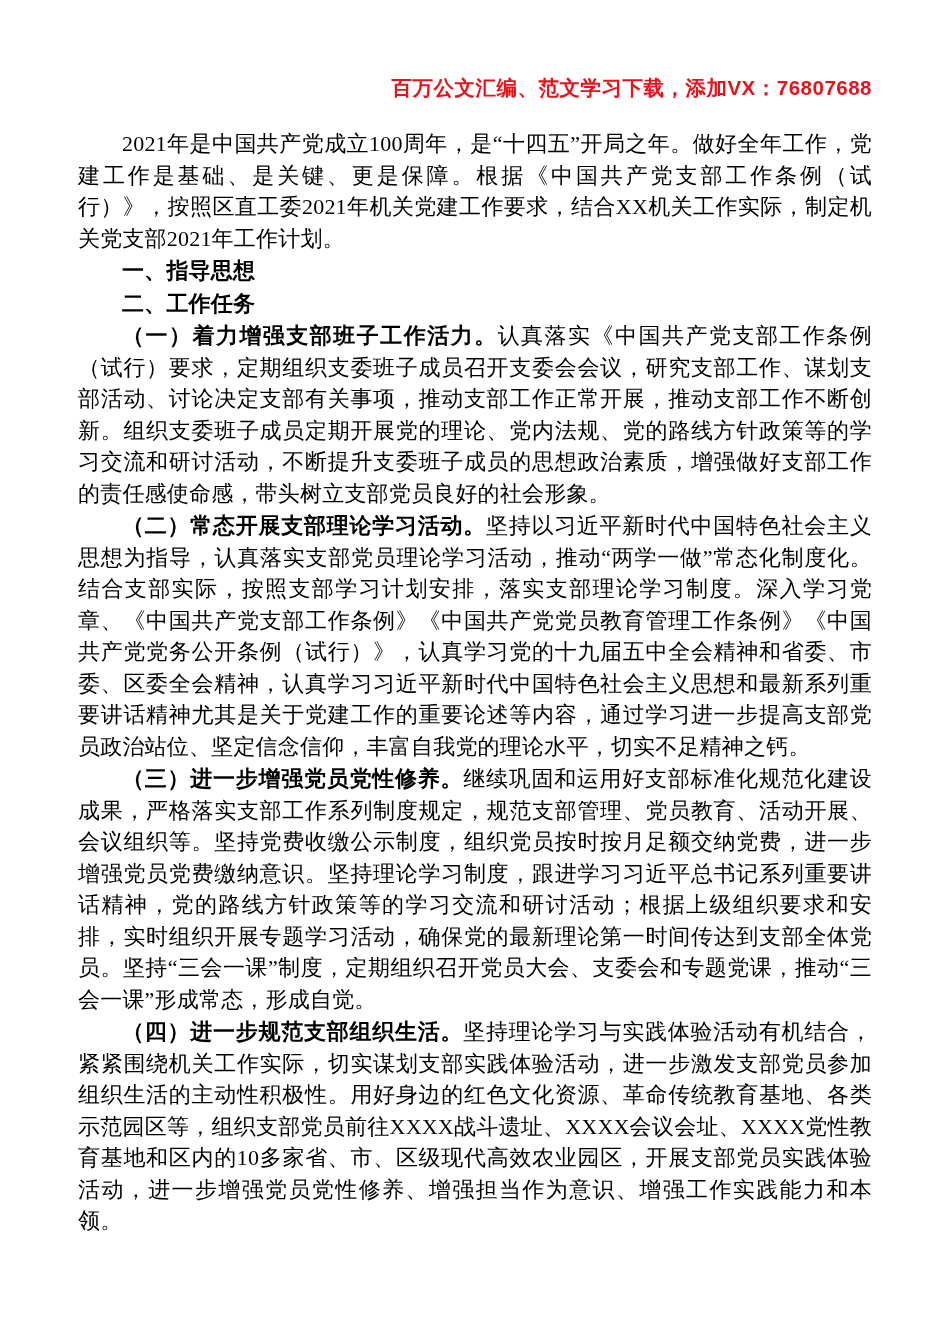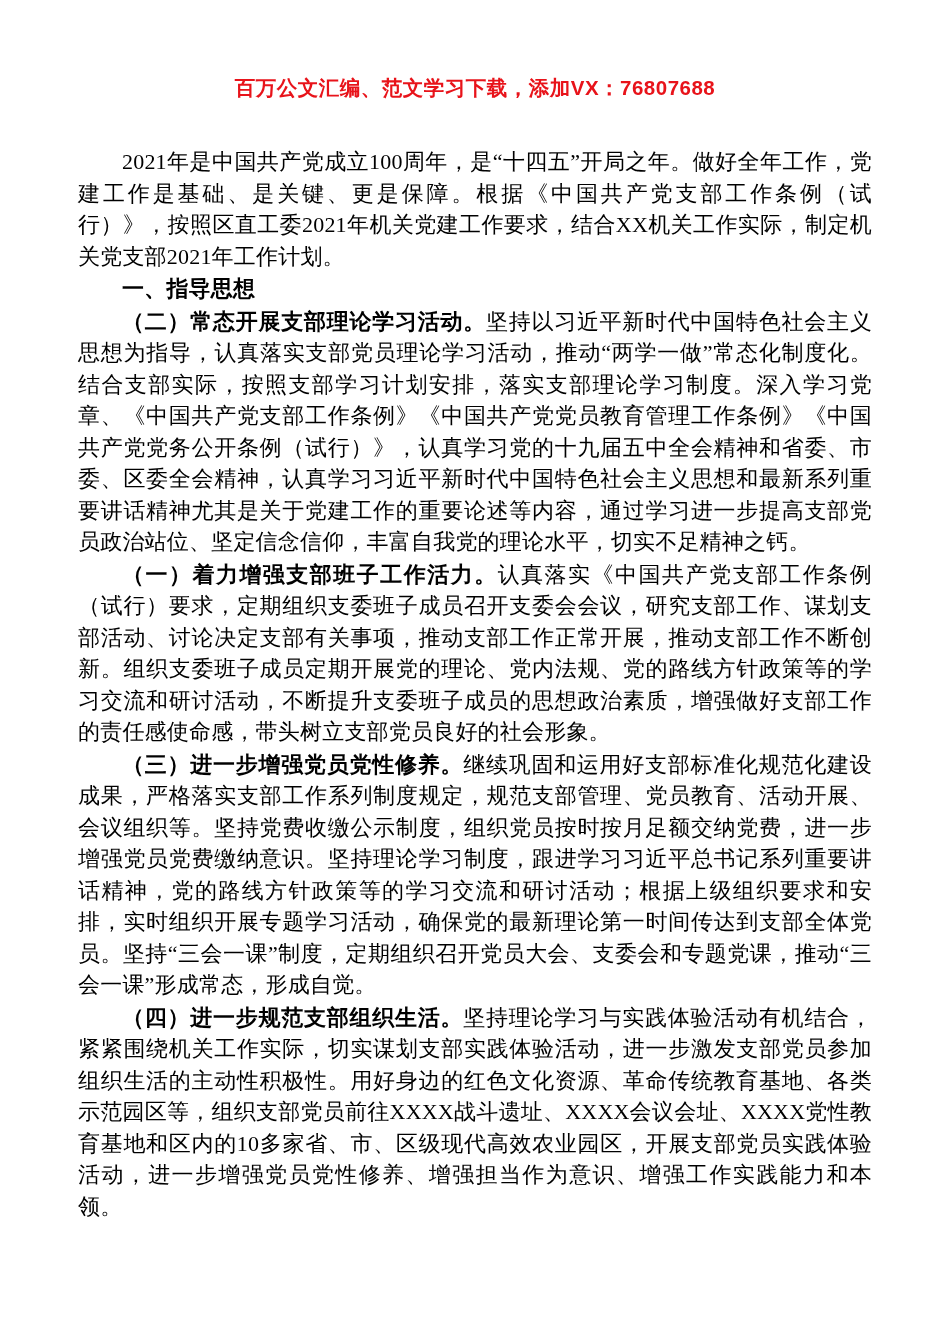--- a/index.html
+++ b/index.html
@@ -15,27 +15,27 @@
   }
   .page {
     position: relative;
     width: 950px;
     min-height: 1344px;
     box-sizing: border-box;
     padding: 60px 78px 40px 78px;
     background: #ffffff;
   }
   .banner {
-    text-align: center;
+    text-align: right;
     color: #e8131a;
     font-family: "Liberation Sans", "DejaVu Sans", sans-serif;
     font-weight: bold;
     font-size: 20.5px;
     letter-spacing: 0.5px;
-    margin: 14px 0 44px 0;
+    margin: 14px 0 26px 0;
     white-space: nowrap;
   }
   .body-text p {
     margin: 0 0 1px 0;
     font-size: 22px;
     line-height: 31.5px;
     text-align: justify;
     text-justify: inter-ideograph;
     text-indent: 2em;
     letter-spacing: 0.2px;
@@ -58,27 +58,30 @@
 
     <p>
       <span>2021年是中国共产党成立100周年，是“十四五”开局之年。做好全年工作，党建工作是基础、是关键、更是保障。根据《中国共产党支部工作条例（试行）》，按照区直工委2021年机关党建工作要求，结合XX机关工作实际，制定机关党支部2021年工作计划。</span>
     </p>
 
     <p class="heading">
       <span>一、指导思想</span>
     </p>
 
 
-
-    <p>
-      <span class="lead">（二）常态开展支部理论学习活动。</span><span>坚持以习近平新时代中国特色社会主义思想为指导，认真落实支部党员理论学习活动，推动“两学一做”常态化制度化。结合支部实际，按照支部学习计划安排，落实支部理论学习制度。深入学习党章、《中国共产党支部工作条例》《中国共产党党员教育管理工作条例》《中国共产党党务公开条例（试行）》，认真学习党的十九届五中全会精神和省委、市委、区委全会精神，认真学习习近平新时代中国特色社会主义思想和最新系列重要讲话精神尤其是关于党建工作的重要论述等内容，通过学习进一步提高支部党员政治站位、坚定信念信仰，丰富自我党的理论水平，切实不足精神之钙。</span>
+    <p class="heading">
+      <span>二、工作任务</span>
     </p>
 
     <p>
       <span class="lead">（一）着力增强支部班子工作活力。</span><span>认真落实《中国共产党支部工作条例（试行）要求，定期组织支委班子成员召开支委会会议，研究支部工作、谋划支部活动、讨论决定支部有关事项，推动支部工作正常开展，推动支部工作不断创新。组织支委班子成员定期开展党的理论、党内法规、党的路线方针政策等的学习交流和研讨活动，不断提升支委班子成员的思想政治素质，增强做好支部工作的责任感使命感，带头树立支部党员良好的社会形象。</span>
+    </p>
+
+    <p>
+      <span class="lead">（二）常态开展支部理论学习活动。</span><span>坚持以习近平新时代中国特色社会主义思想为指导，认真落实支部党员理论学习活动，推动“两学一做”常态化制度化。结合支部实际，按照支部学习计划安排，落实支部理论学习制度。深入学习党章、《中国共产党支部工作条例》《中国共产党党员教育管理工作条例》《中国共产党党务公开条例（试行）》，认真学习党的十九届五中全会精神和省委、市委、区委全会精神，认真学习习近平新时代中国特色社会主义思想和最新系列重要讲话精神尤其是关于党建工作的重要论述等内容，通过学习进一步提高支部党员政治站位、坚定信念信仰，丰富自我党的理论水平，切实不足精神之钙。</span>
     </p>
 
     <p>
       <span class="lead">（三）进一步增强党员党性修养。</span><span>继续巩固和运用好支部标准化规范化建设成果，严格落实支部工作系列制度规定，规范支部管理、党员教育、活动开展、会议组织等。坚持党费收缴公示制度，组织党员按时按月足额交纳党费，进一步增强党员党费缴纳意识。坚持理论学习制度，跟进学习习近平总书记系列重要讲话精神，党的路线方针政策等的学习交流和研讨活动；根据上级组织要求和安排，实时组织开展专题学习活动，确保党的最新理论第一时间传达到支部全体党员。坚持“三会一课”制度，定期组织召开党员大会、支委会和专题党课，推动“三会一课”形成常态，形成自觉。</span>
     </p>
 
     <p>
       <span class="lead">（四）进一步规范支部组织生活。</span><span>坚持理论学习与实践体验活动有机结合，紧紧围绕机关工作实际，切实谋划支部实践体验活动，进一步激发支部党员参加组织生活的主动性积极性。用好身边的红色文化资源、革命传统教育基地、各类示范园区等，组织支部党员前往XXXX战斗遗址、XXXX会议会址、XXXX党性教育基地和区内的10多家省、市、区级现代高效农业园区，开展支部党员实践体验活动，进一步增强党员党性修养、增强担当作为意识、增强工作实践能力和本领。</span>
     </p>
 

